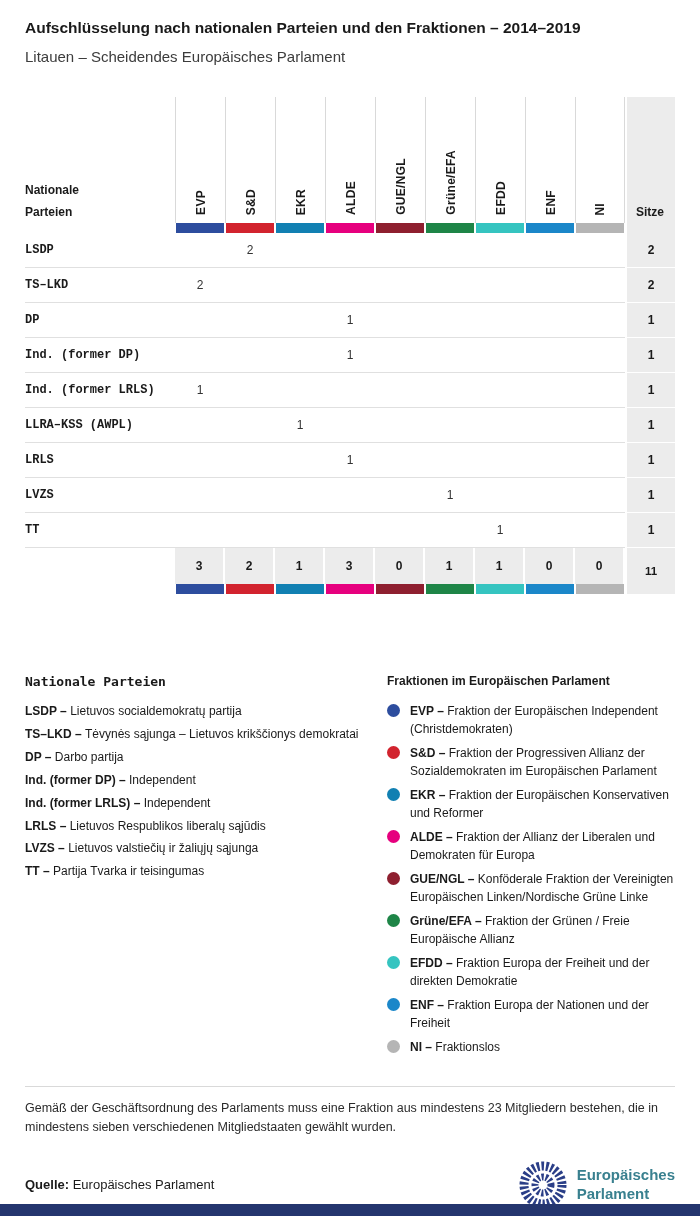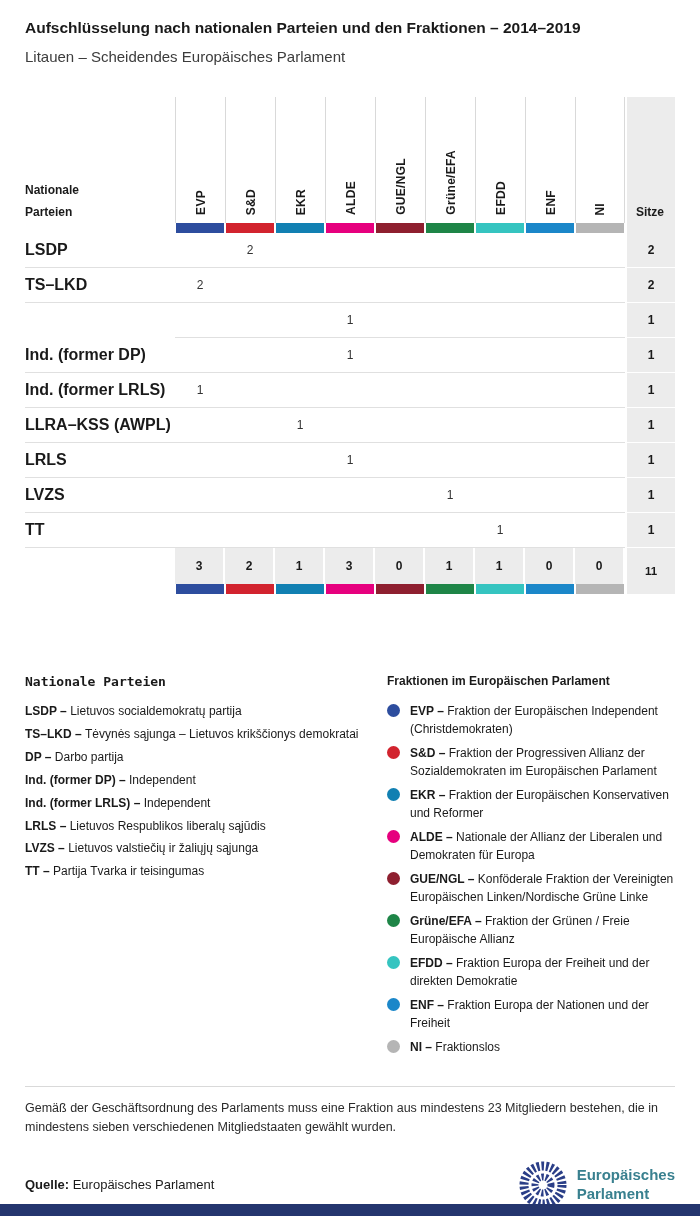--- a/index.html
+++ b/index.html
@@ -21,21 +21,21 @@
     grid-template-rows:126px 10px repeat(9,35px) 36px 10px;
   }
   .th-corner { display:flex; align-items:flex-end; padding-bottom:10px; }
   .corner-label { width:64px; font-weight:bold; font-size:12px; line-height:1.8; overflow-wrap:break-word; }
   .th-group { display:flex; align-items:flex-end; justify-content:center; padding-bottom:8px; border-left:1px solid #d9d9d9; }
   .th-group.last { border-right:1px solid #d9d9d9; }
   .vlabel { writing-mode:vertical-rl; transform:rotate(180deg); font-weight:bold; font-size:12px; letter-spacing:.3px; }
   .bar-cell { padding:0 1px; }
   .bar { width:100%; height:100%; }
   .th-seats { background:#ececec; margin-left:2px; display:flex; align-items:flex-end; padding:0 0 14px 9px; font-weight:bold; font-size:12px; }
-  .td-party { font-weight:bold; font-size:16px; display:flex; align-items:center; border-bottom:1px solid #e0e0e0; }
+  .td-party { font-weight:bold; font-size:12px; display:flex; align-items:center; border-bottom:1px solid #e0e0e0;font-family:Liberation Mono, monospace; }
   .td-val { font-size:12px; color:#333; display:flex; align-items:center; justify-content:center; border-bottom:1px solid #e0e0e0; }
   .td-seats { background:#ececec; margin-left:2px; font-weight:bold; font-size:12px; display:flex; align-items:center; justify-content:center; border-bottom:1px solid #fff; }
   .td-blank { }
   .td-total { background:#ececec; border-right:2px solid #fff; font-weight:bold; font-size:12px; display:flex; align-items:center; justify-content:center; }
   .td-seats-total { background:#ececec; margin-left:2px; font-weight:bold; font-size:11.5px; display:flex; align-items:center; justify-content:center; }
 
   
   .legends { margin-top:80px; display:flex; justify-content:space-between; }
   .legend-left { width:352px; }
   .legend-right { width:288px; }
@@ -141,20 +141,21 @@
       <div class="td-val" style="grid-area: 4 / 2 / 5 / 3;">2</div>
       <div class="td-val" style="grid-area: 4 / 3 / 5 / 4;"></div>
       <div class="td-val" style="grid-area: 4 / 4 / 5 / 5;"></div>
       <div class="td-val" style="grid-area: 4 / 5 / 5 / 6;"></div>
       <div class="td-val" style="grid-area: 4 / 6 / 5 / 7;"></div>
       <div class="td-val" style="grid-area: 4 / 7 / 5 / 8;"></div>
       <div class="td-val" style="grid-area: 4 / 8 / 5 / 9;"></div>
       <div class="td-val" style="grid-area: 4 / 9 / 5 / 10;"></div>
       <div class="td-val" style="grid-area: 4 / 10 / 5 / 11;"></div>
       <div class="td-seats" style="grid-area: 4 / 11 / 5 / 12;">2</div>
+      <div class="td-party" style="grid-area: 5 / 1 / 6 / 2;">DP</div>
       <div class="td-val" style="grid-area: 5 / 2 / 6 / 3;"></div>
       <div class="td-val" style="grid-area: 5 / 3 / 6 / 4;"></div>
       <div class="td-val" style="grid-area: 5 / 4 / 6 / 5;"></div>
       <div class="td-val" style="grid-area: 5 / 5 / 6 / 6;">1</div>
       <div class="td-val" style="grid-area: 5 / 6 / 6 / 7;"></div>
       <div class="td-val" style="grid-area: 5 / 7 / 6 / 8;"></div>
       <div class="td-val" style="grid-area: 5 / 8 / 6 / 9;"></div>
       <div class="td-val" style="grid-area: 5 / 9 / 6 / 10;"></div>
       <div class="td-val" style="grid-area: 5 / 10 / 6 / 11;"></div>
       <div class="td-seats" style="grid-area: 5 / 11 / 6 / 12;">1</div>
@@ -288,21 +289,21 @@
           <div class="gitem">
             <span class="dot" style="background: rgb(210, 35, 46);"></span>
             <span class="gtext"><span class="abbr">S&amp;D – </span><span>Fraktion der Progressiven Allianz der Sozialdemokraten im Europäischen Parlament</span></span>
           </div>
           <div class="gitem">
             <span class="dot" style="background: rgb(17, 128, 178);"></span>
             <span class="gtext"><span class="abbr">EKR – </span><span>Fraktion der Europäischen Konservativen und Reformer</span></span>
           </div>
           <div class="gitem">
             <span class="dot" style="background: rgb(230, 0, 126);"></span>
-            <span class="gtext"><span class="abbr">ALDE – </span><span>Nationale der Allianz der Liberalen und Demokraten für Europa</span></span>
+            <span class="gtext"><span class="abbr">ALDE – </span><span>Fraktion der Allianz der Liberalen und Demokraten für Europa</span></span>
           </div>
           <div class="gitem">
             <span class="dot" style="background: rgb(142, 31, 47);"></span>
             <span class="gtext"><span class="abbr">GUE/NGL – </span><span>Konföderale Fraktion der Vereinigten Europäischen Linken/Nordische Grüne Linke</span></span>
           </div>
           <div class="gitem">
             <span class="dot" style="background: rgb(30, 133, 71);"></span>
             <span class="gtext"><span class="abbr">Grüne/EFA – </span><span>Fraktion der Grünen / Freie Europäische Allianz</span></span>
           </div>
           <div class="gitem">

